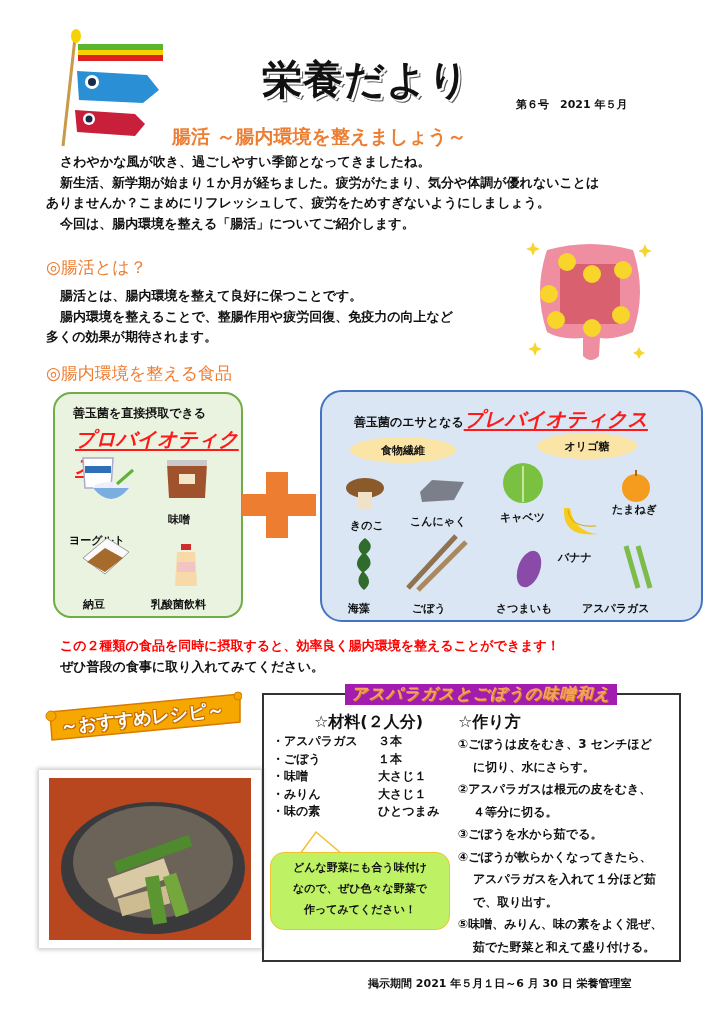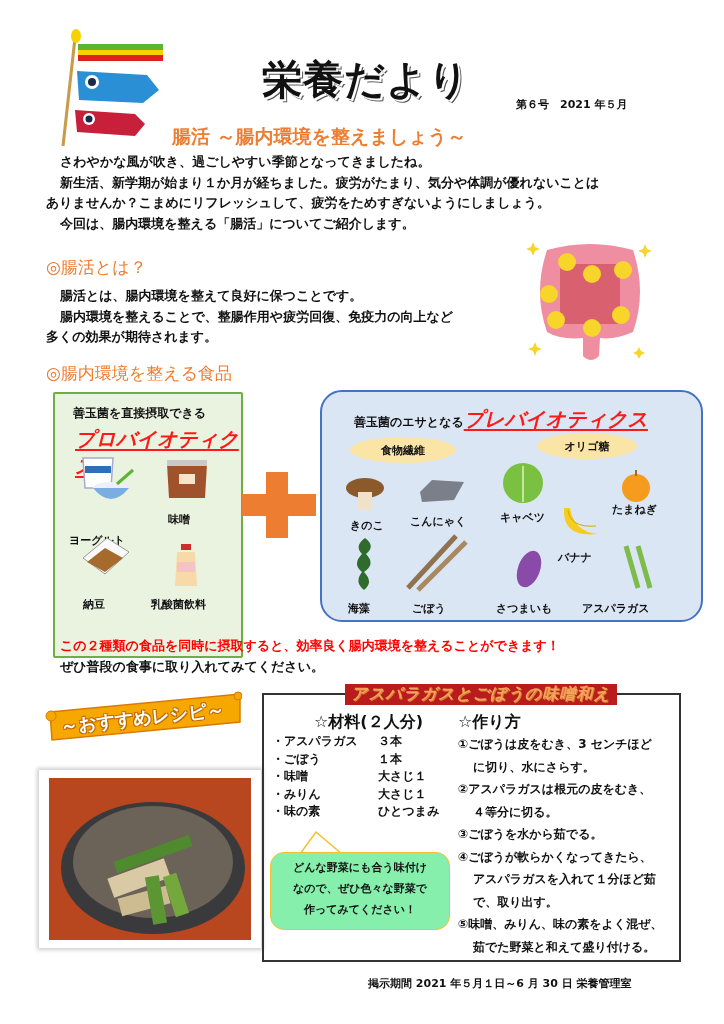--- a/index.html
+++ b/index.html
@@ -19,21 +19,21 @@
   .indent { padding-left: 14px; }
 
   .h2 { font-size: 17px; color: #ed7d31; font-weight: normal; }
   .h2-a { left: 46px; top: 256px; }
   .h2-b { left: 46px; top: 362px; }
   .about { left: 46px; top: 286px; width: 480px; }
 
   .intestine { left: 525px; top: 232px; width: 130px; height: 135px; }
 
   
-  .pro-box { left: 53px; top: 392px; width: 190px; height: 266px; border: 2px solid #70ad47; border-radius: 2px; background: #eaf3e0; }
+  .pro-box { left: 53px; top: 392px; width: 190px; height: 226px; border: 2px solid #70ad47; border-radius: 18px; background: #eaf3e0; }
   .pre-box { left: 320px; top: 390px; width: 383px; height: 232px; border: 2px solid #4472c4; border-radius: 22px; background: #dae6f4; }
   .box-heading { font-size: 12px; font-weight: bold; }
   .red-u { color: #ff1a1a; font-size: 20px; font-weight: 900; text-decoration: underline; text-decoration-color:#ff1a1a; text-underline-offset: 3px; font-style: italic; }
   .food-label { font-size: 11px; font-weight: bold; text-align: center; position: absolute; white-space: nowrap; }
   .food-icon { position: absolute; }
 
   .plus { left: 242px; top: 472px; width: 74px; height: 66px; }
   .plus .v { position:absolute; left: 24px; top: 0; width: 22px; height: 66px; background:#ed7d31; }
   .plus .h { position:absolute; left: 0; top: 22px; width: 74px; height: 22px; background:#ed7d31; }
 
@@ -41,31 +41,31 @@
 
   .callout-red { left: 60px; top: 637px; font-size: 13px; color: #ff0000; font-weight: bold; }
   .callout-black { left: 60px; top: 658px; font-size: 13px; }
 
   
   .banner { left: 44px; top: 690px; width: 198px; height: 52px; }
   .photo-frame { left: 39px; top: 770px; width: 222px; height: 178px; background:#fff; box-shadow: 0 0 4px 2px #cfcfcf; }
   .photo { position:absolute; left: 10px; top: 8px; width: 202px; height: 162px; background: #b8411c; overflow:hidden; }
 
   .recipe-box { left: 262px; top: 693px; width: 419px; height: 269px; border: 2px solid #333; }
-  .recipe-title { left: 345px; top: 684px; padding: 0 6px; background:#b91c1c; font-size: 16px; color: #f4a460; font-weight: 900; font-style: italic; letter-spacing: 1px;
+  .recipe-title { left: 345px; top: 684px; padding: 0 6px; background:#a21caf; font-size: 16px; color: #f4a460; font-weight: 900; font-style: italic; letter-spacing: 1px;
                   text-shadow: 1px 1px 0 #d9802a; }
   .ing-head { left: 280px; top: 712px; font-size: 16px; margin-left: 34px; }
   .ing-list { left: 272px; top: 733px; font-size: 12px; line-height: 17.5px; }
   .ing-row { display:flex; }
   .ing-row .n { width: 106px; }
   .steps-head { left: 458px; top: 712px; font-size: 16px; }
   .steps { left: 458px; top: 733px; width: 220px; font-size: 12px; line-height: 22.5px; }
   .step-cont { padding-left: 15px; }
 
-  .speech { left: 270px; top: 852px; width: 180px; height: 78px; border: 1.5px solid #f2c12e; border-radius: 14px; background:#86efac; font-size: 11px; line-height: 21px; text-align:center; padding-top: 4px; }
+  .speech { left: 270px; top: 852px; width: 180px; height: 78px; border: 1.5px solid #f2c12e; border-radius: 14px; background:#bef264; font-size: 11px; line-height: 21px; text-align:center; padding-top: 4px; }
   .speech-tail { left: 298px; top: 830px; width: 60px; height: 24px; }
 
   .footer { left: 368px; top: 976px; font-size: 11px; }
 </style>
 </head>
 <body>
 
 <svg class="abs flag" viewBox="0 0 110 120">
   <line x1="20" y1="10" x2="8" y2="118" stroke="#c89a4a" stroke-width="3"></line>
   <ellipse cx="21" cy="8" rx="5" ry="7" fill="#f6d200"></ellipse>

